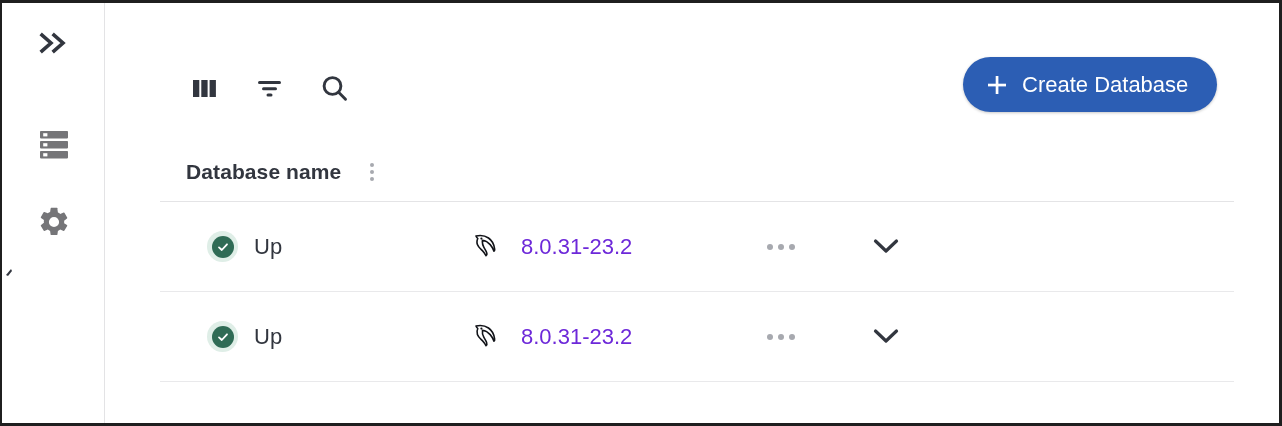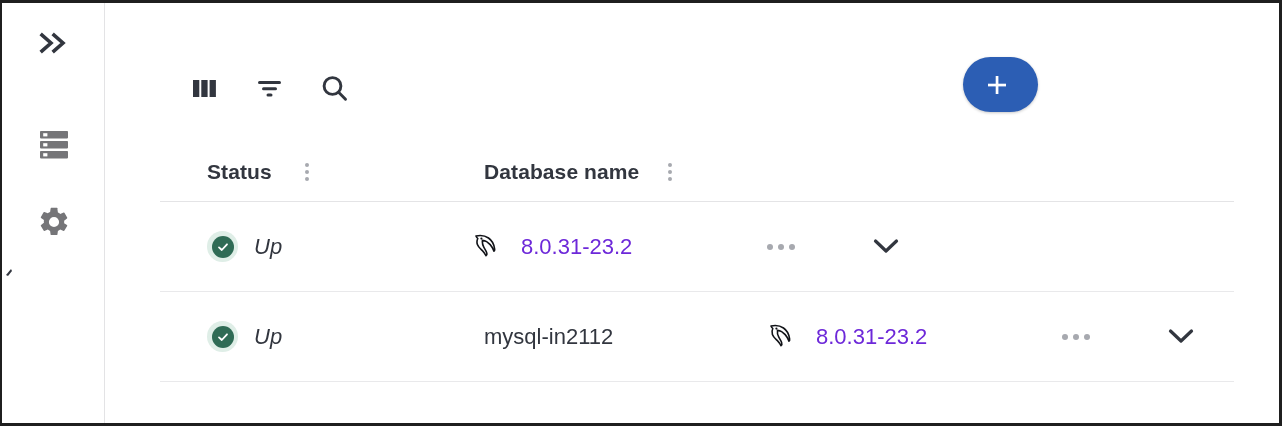--- a/index.html
+++ b/index.html
@@ -166,21 +166,21 @@
   .col-name .kebab { margin-left: 18px; }
   .col-tech .kebab { margin-left: 20px; }
   .kebab i {
     display: block;
     width: 4px; height: 4px;
     border-radius: 50%;
     background: #a7a9af;
   }
 
   
-  .status-cell { display: flex; align-items: center; margin-left: 47px; gap: 16px; font-style: italic; }
+  .status-cell { display: flex; align-items: center; margin-left: 47px; gap: 16px; }
   .status-dot {
     width: 31px; height: 31px;
     border-radius: 50%;
     background: #dfeee7;
     display: flex;
     align-items: center;
     justify-content: center;
     flex: none;
   }
   .status-dot > span {
@@ -294,34 +294,27 @@
         </svg>
       </div>
 
       <button id="create-db-btn">
         <span class="plus">
           <svg width="24" height="24" viewBox="0 0 24 24">
             <rect x="10.7" y="3" width="2.7" height="18" fill="#ffffff"></rect>
             <rect x="3" y="10.7" width="18" height="2.7" fill="#ffffff"></rect>
           </svg>
         </span>
+        <span>Create Database</span>
       </button>
     </div>
 
     <div id="db-table">
 
       <div class="trow" id="thead">
-        <div class="col-status">
-          <span class="th-label">Status</span>
-          <span class="kebab">
-              <i></i>
-              <i></i>
-              <i></i>
-            </span>
-        </div>
         <div class="col-name">
           <span class="th-label">Database name</span>
           <span class="kebab">
               <i></i>
               <i></i>
               <i></i>
             </span>
         </div>
         <div class="col-more"></div>
         <div class="col-exp"></div>
@@ -373,23 +366,20 @@
             <span class="status-dot">
               <span>
                 <svg width="14" height="14" viewBox="0 0 14 14">
                   <path d="M3 7.4 L5.8 10 L11 4.3" fill="none" stroke="#ffffff" stroke-width="1.8" stroke-linecap="round" stroke-linejoin="round"></path>
                 </svg>
               </span>
             </span>
             <span class="status-text">Up</span>
           </div>
         </div>
-        <div class="col-name">
-          <span class="name-text">mysql-in2112</span>
-        </div>
         <div class="col-tech">
           <div class="tech-cell">
             <span>
               <svg width="33" height="33" viewBox="0 0 33 33">
                 <path d="M5.0 8.0 C9.5 7.0 14.0 7.6 17.5 10.0 C21.0 12.4 23.0 16.4 23.6 20.8 C23.8 22.0 23.6 22.8 23.0 23.2 C22.2 21.0 21.0 18.6 19.2 16.6 C17.0 14.1 14.2 12.6 11.5 12.2 C11.1 14.6 11.6 17.0 12.8 19.2 C13.8 21.0 15.0 22.6 15.6 24.4 C16.1 25.8 15.9 27.0 15.0 27.7 C14.1 26.0 13.0 24.3 11.6 22.9 C9.4 20.7 7.3 19.0 6.4 16.4 C5.7 14.4 5.9 12.3 6.8 10.5 C6.0 9.8 5.4 9.0 5.0 8.0 Z" fill="none" stroke="#111318" stroke-width="1.6" stroke-linejoin="round"></path>
                 <circle cx="10.4" cy="10.6" r="1.1" fill="#111318"></circle>
               </svg>
             </span>
             <span class="tech-version">8.0.31-23.2</span>
           </div>

